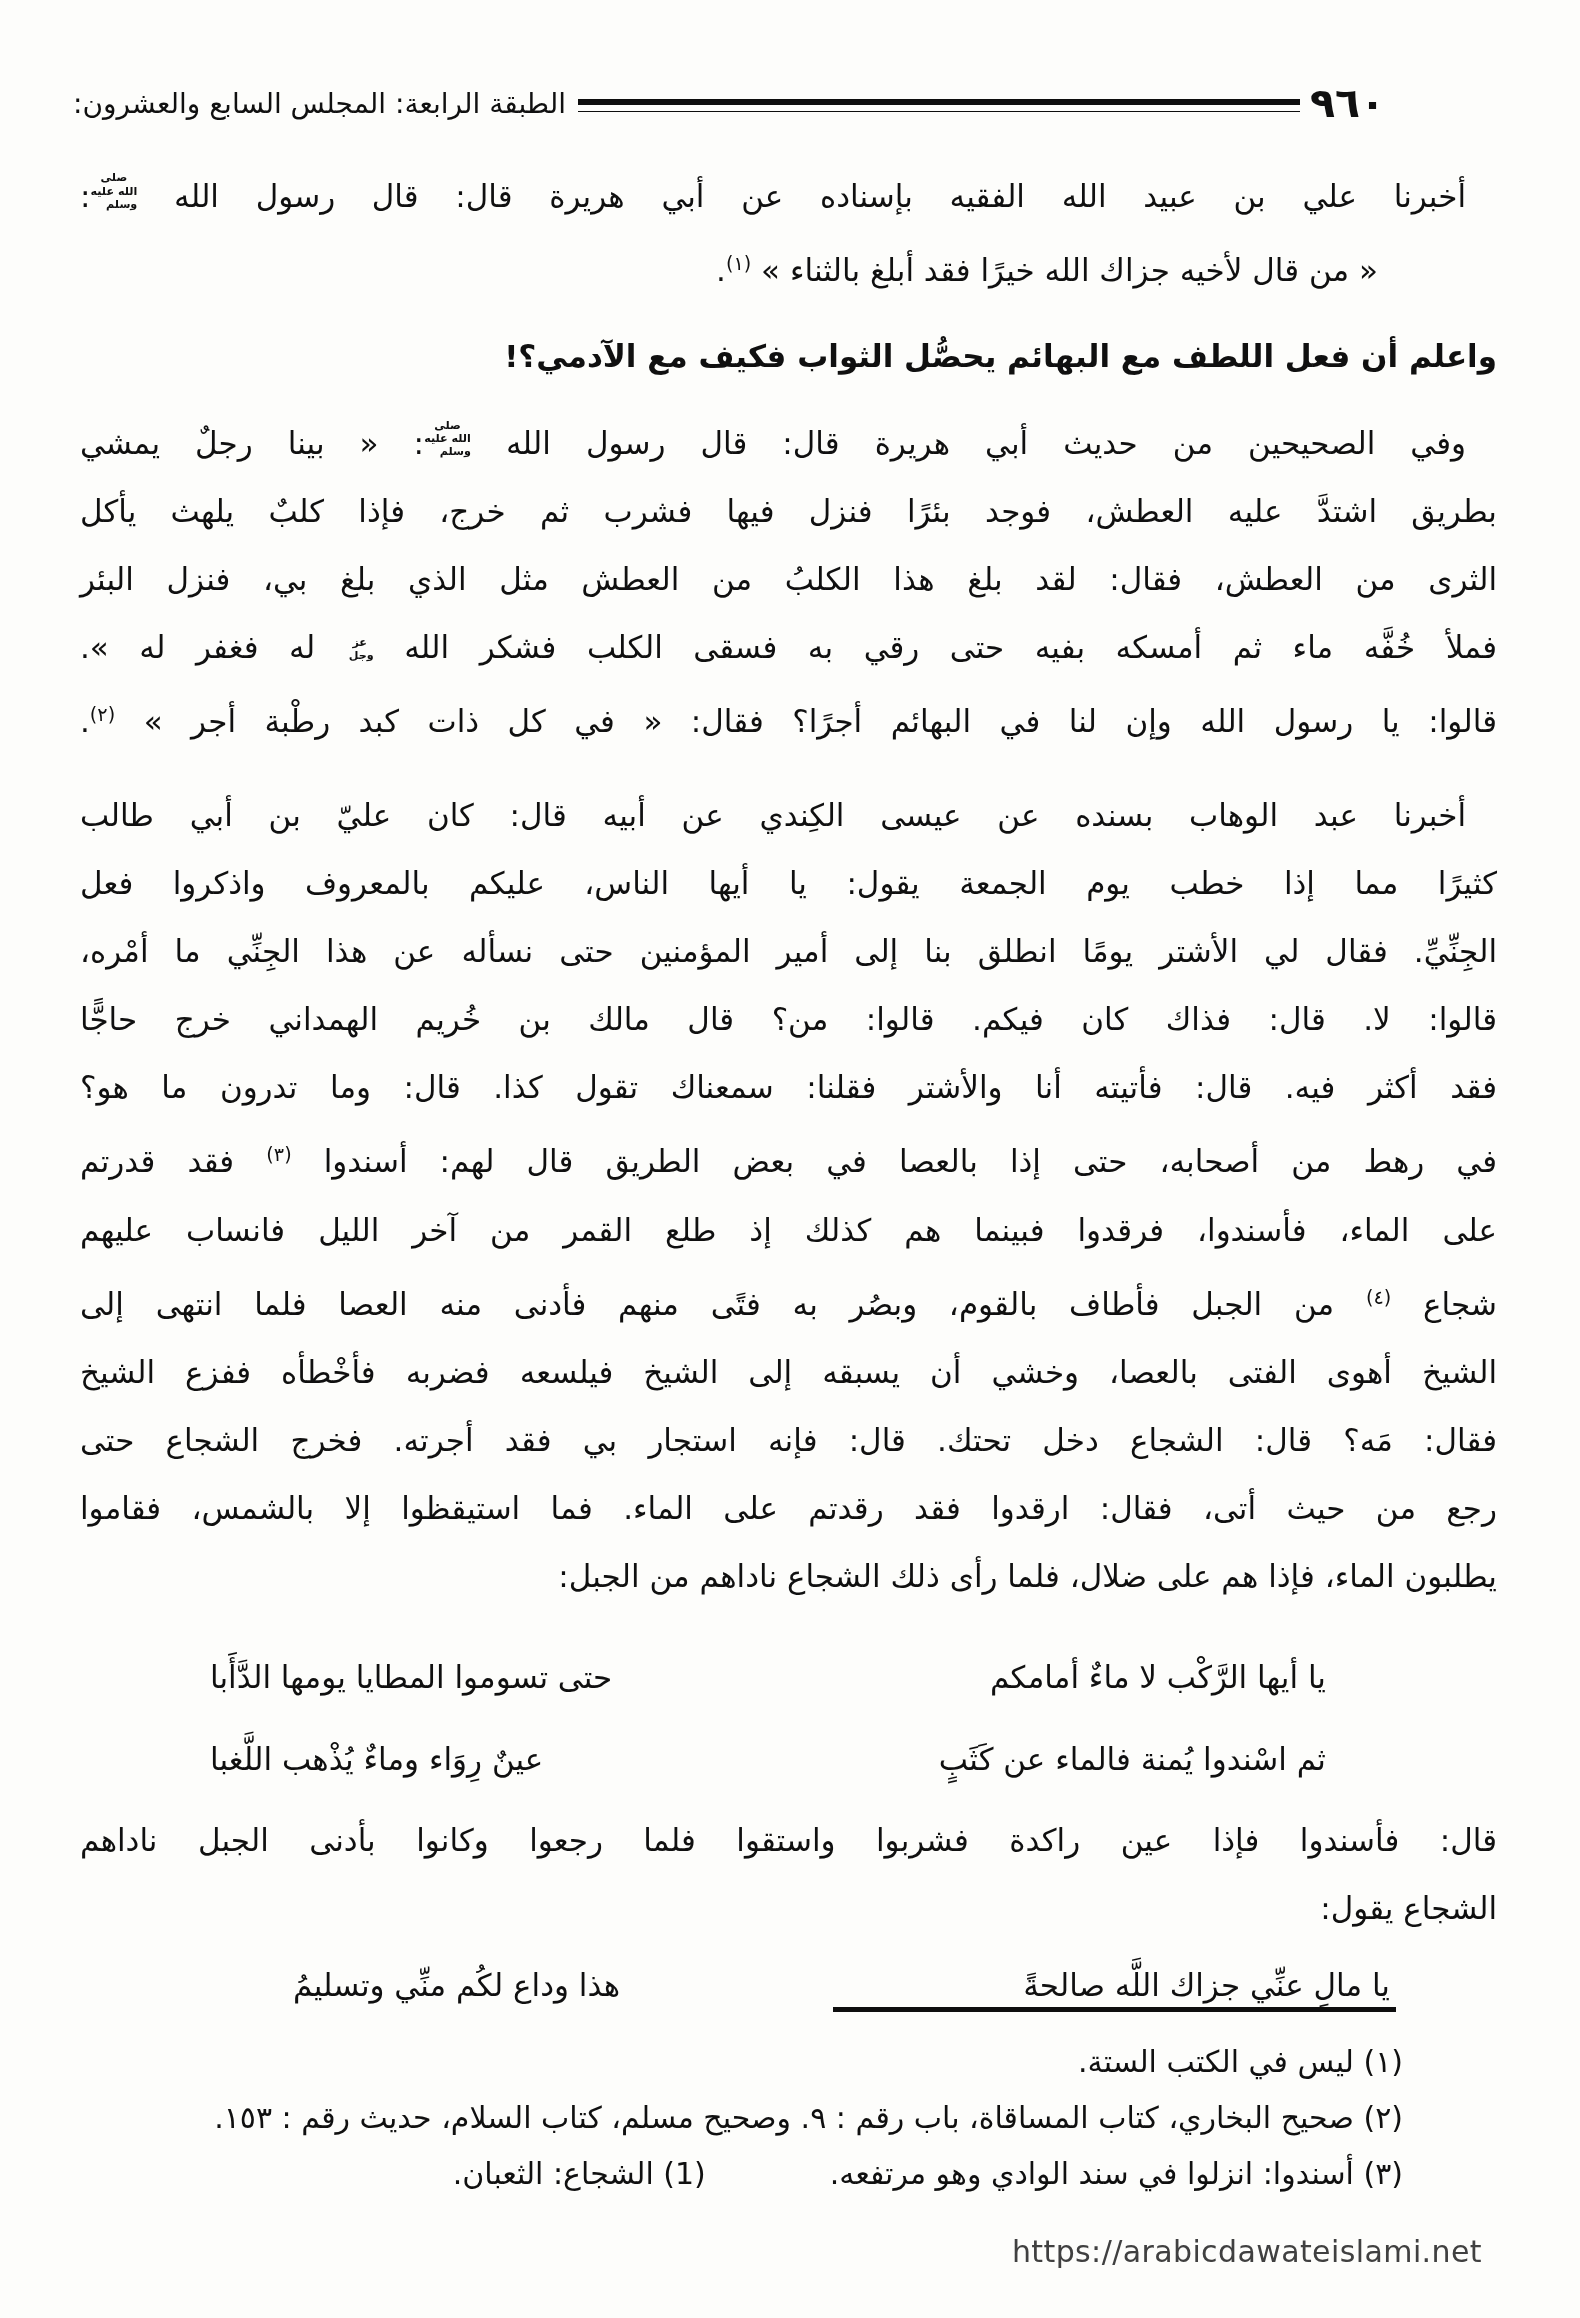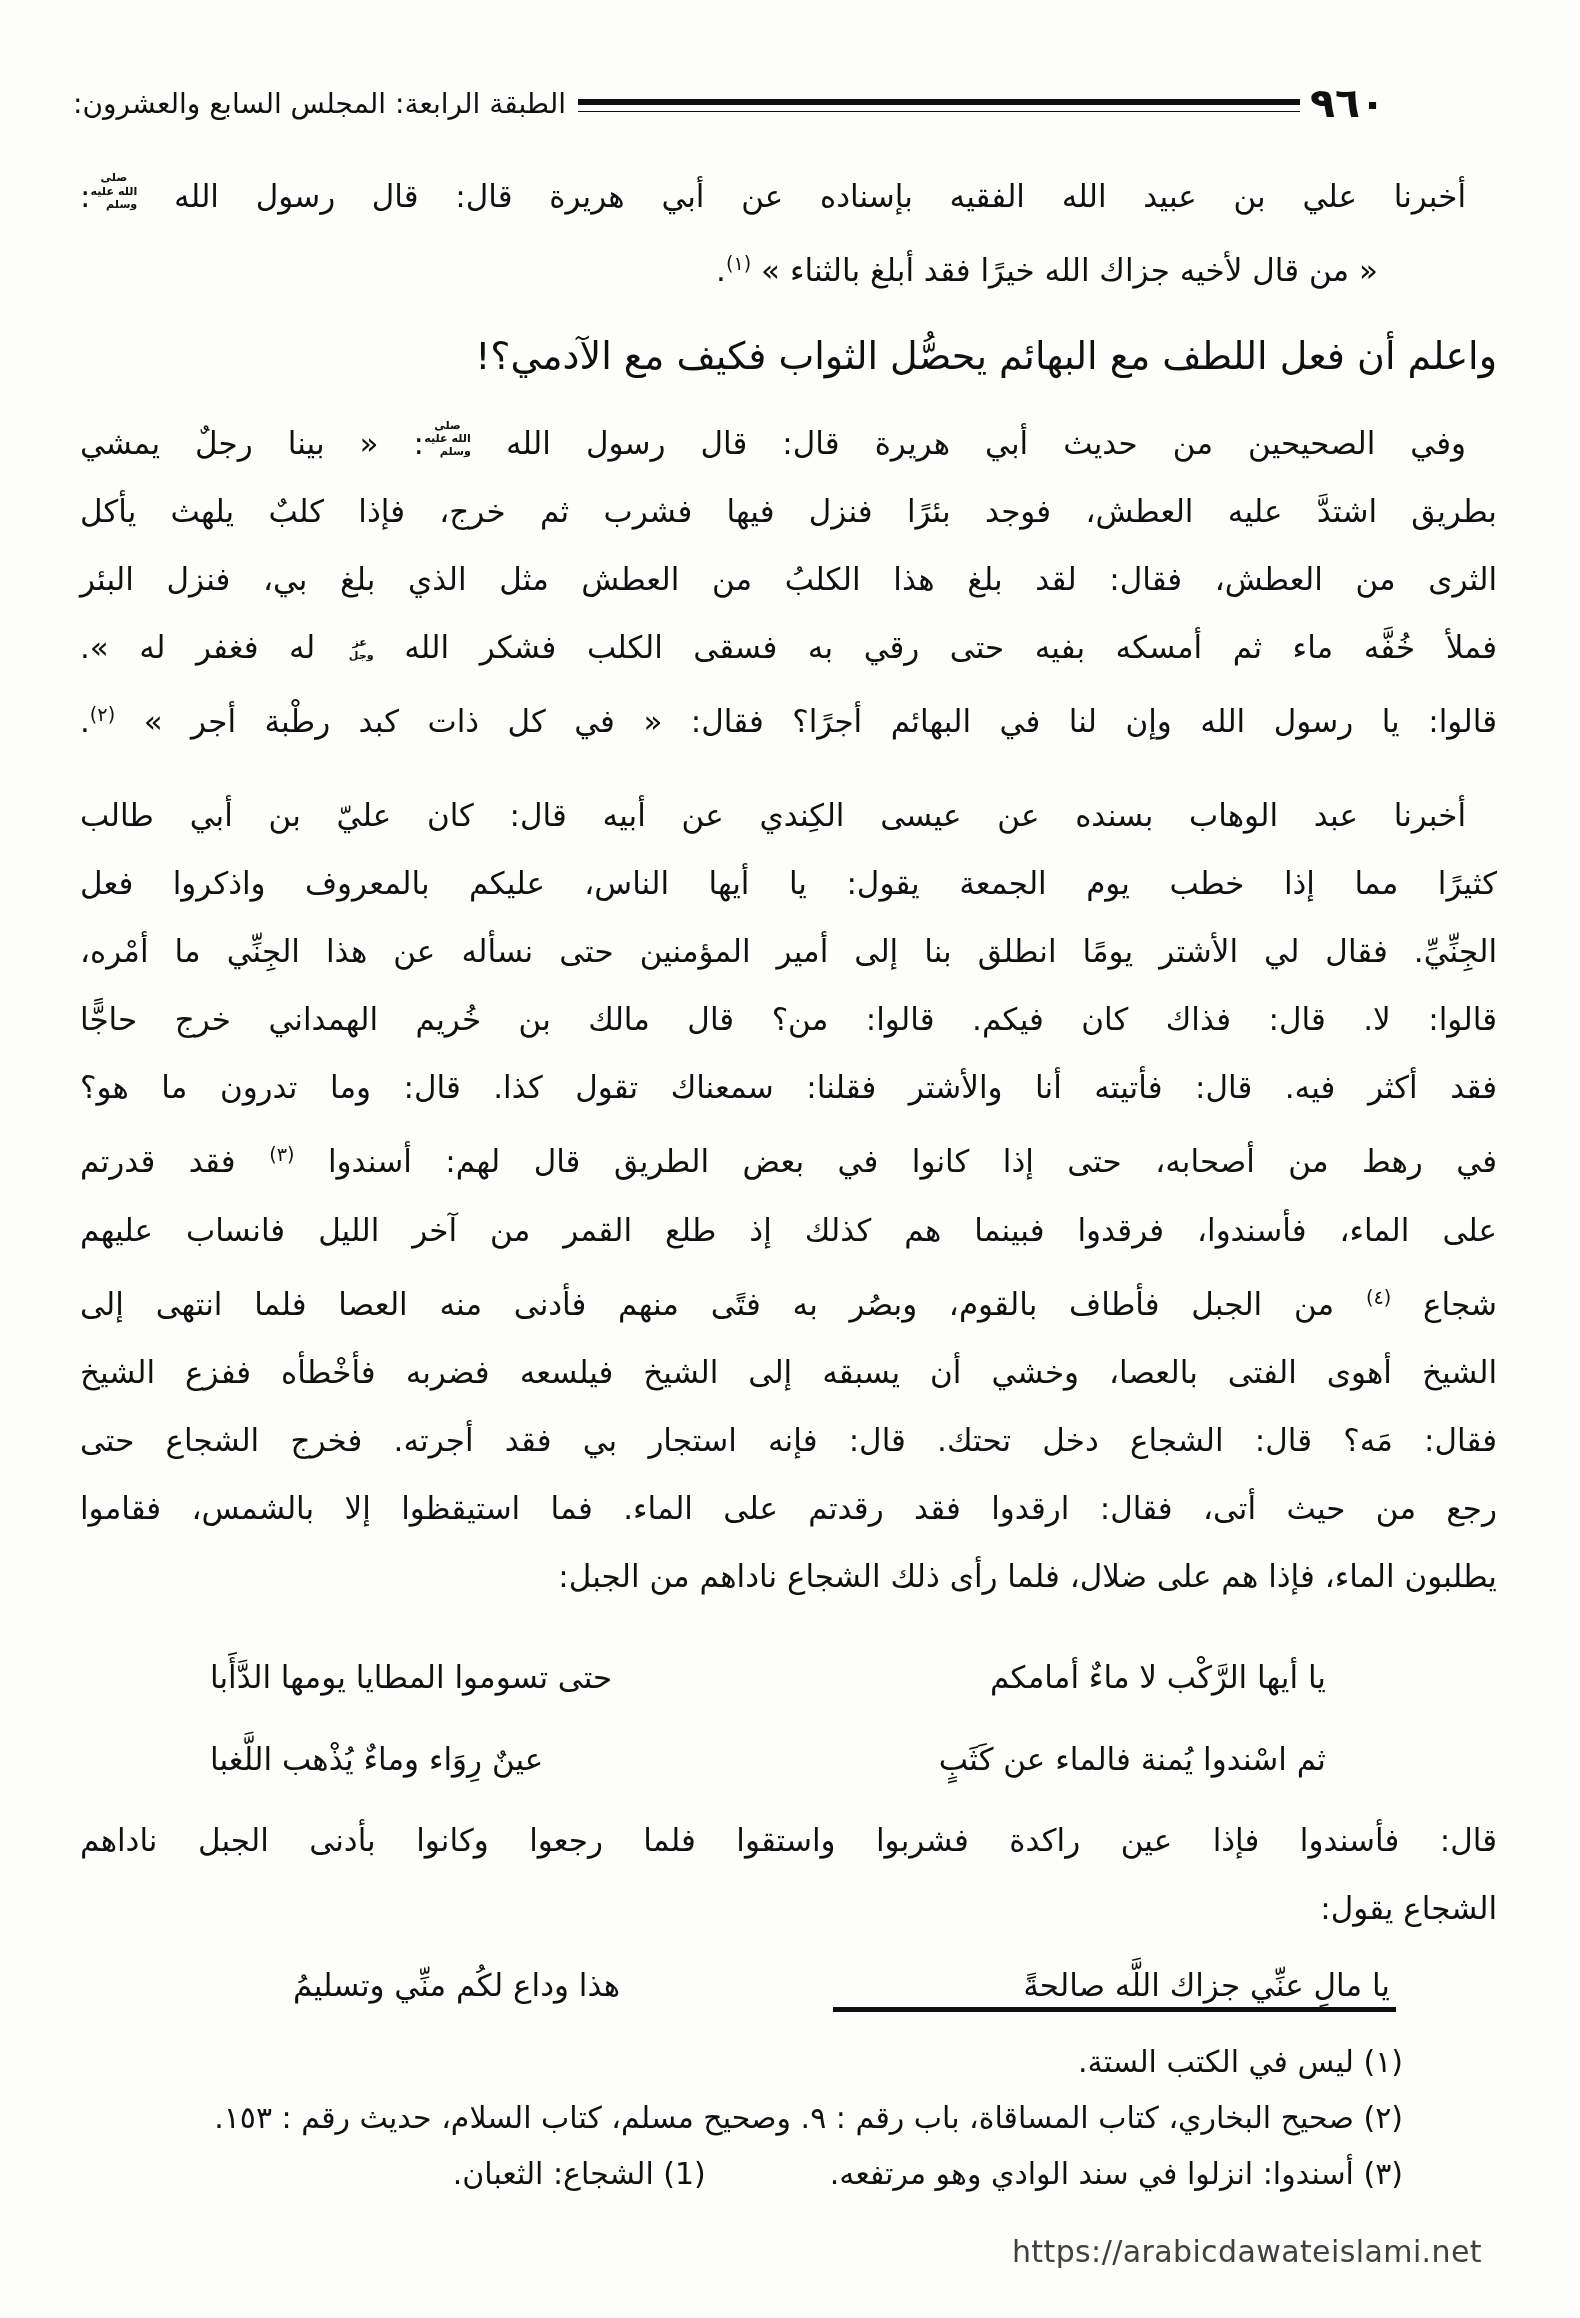--- a/index.html
+++ b/index.html
@@ -56,22 +56,22 @@
   .line.natural { text-align-last: right; -moz-text-align-last: right; }
   .line.indent { padding-right: 31px; }
   .quote-line {
     line-height: 68px;
     padding-right: 119px;
     text-align: right;
     text-align-last: right;
   }
   .section-heading {
     margin-top: 22px;
-    font-weight: normal;
-    font-size: 38px;
+    font-weight: bold;
+    font-size: 31px;
     line-height: 61px;
     text-align: center;
     text-align-last: right;
   }
   .para-2 { margin-top: 22px; }
   .para-3 { margin-top: 25.6px; }
   .para-4 { margin-top: 6.8px; }
 
   .poem { }
   .poem-1 { margin-top: 25.6px; padding-right: 171px; padding-left: 130px; }
@@ -156,21 +156,21 @@
       <div class="line"><span>فملأ خُفَّه ماء ثم أمسكه بفيه حتى رقي به فسقى الكلب فشكر الله </span><span class="hon hon-small">عز وجل</span><span> له فغفر له ».</span></div>
       <div class="line"><span>قالوا: يا رسول الله وإن لنا في البهائم أجرًا؟ فقال: « في كل ذات كبد رطْبة أجر » </span><span class="fnref">(٢)</span><span>.</span></div>
     </div>
 
     <div class="para-3">
       <div class="line indent">أخبرنا عبد الوهاب بسنده عن عيسى الكِندي عن أبيه قال: كان عليّ بن أبي طالب</div>
       <div class="line">كثيرًا مما إذا خطب يوم الجمعة يقول: يا أيها الناس، عليكم بالمعروف واذكروا فعل</div>
       <div class="line">الجِنِّيِّ. فقال لي الأشتر يومًا انطلق بنا إلى أمير المؤمنين حتى نسأله عن هذا الجِنِّي ما أمْره،</div>
       <div class="line">قالوا: لا. قال: فذاك كان فيكم. قالوا: من؟ قال مالك بن خُريم الهمداني خرج حاجًّا</div>
       <div class="line">فقد أكثر فيه. قال: فأتيته أنا والأشتر فقلنا: سمعناك تقول كذا. قال: وما تدرون ما هو؟</div>
-      <div class="line"><span>في رهط من أصحابه، حتى إذا كانوا في بعض الطريق قال لهم: أسندوا </span><span class="fnref">(٣)</span><span> فقد قدرتم</span></div>
+      <div class="line"><span>في رهط من أصحابه، حتى إذا بالعصا في بعض الطريق قال لهم: أسندوا </span><span class="fnref">(٣)</span><span> فقد قدرتم</span></div>
       <div class="line">على الماء، فأسندوا، فرقدوا فبينما هم كذلك إذ طلع القمر من آخر الليل فانساب عليهم</div>
       <div class="line"><span>شجاع </span><span class="fnref">(٤)</span><span> من الجبل فأطاف بالقوم، وبصُر به فتًى منهم فأدنى منه العصا فلما انتهى إلى</span></div>
       <div class="line">الشيخ أهوى الفتى بالعصا، وخشي أن يسبقه إلى الشيخ فيلسعه فضربه فأخْطأه ففزع الشيخ</div>
       <div class="line">فقال: مَه؟ قال: الشجاع دخل تحتك. قال: فإنه استجار بي فقد أجرته. فخرج الشجاع حتى</div>
       <div class="line">رجع من حيث أتى، فقال: ارقدوا فقد رقدتم على الماء. فما استيقظوا إلا بالشمس، فقاموا</div>
       <div class="line natural">يطلبون الماء، فإذا هم على ضلال، فلما رأى ذلك الشجاع ناداهم من الجبل:</div>
     </div>
 
     <div class="poem poem-1">
       <div class="verse-row">

